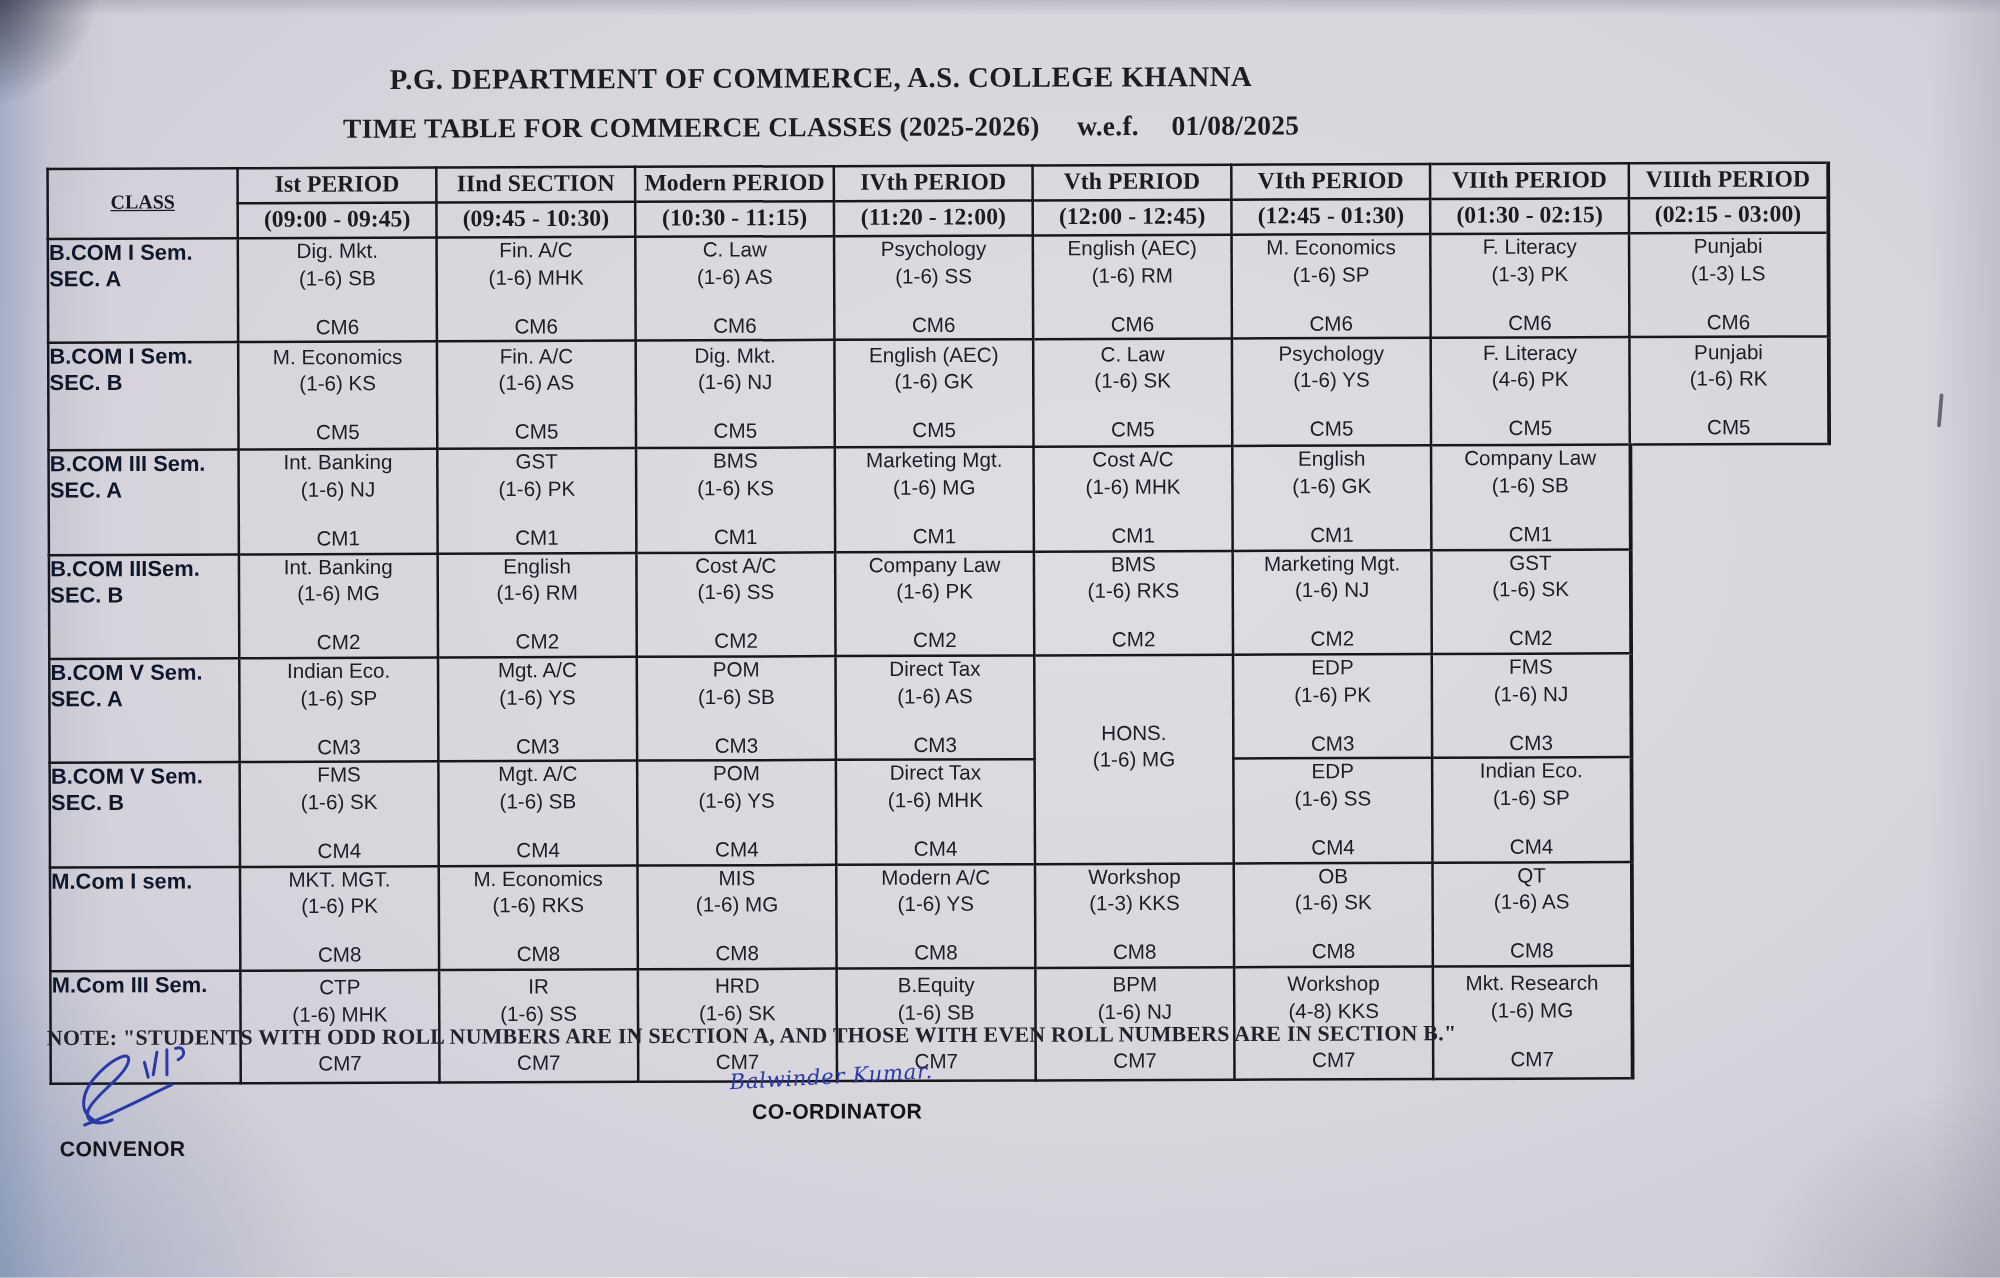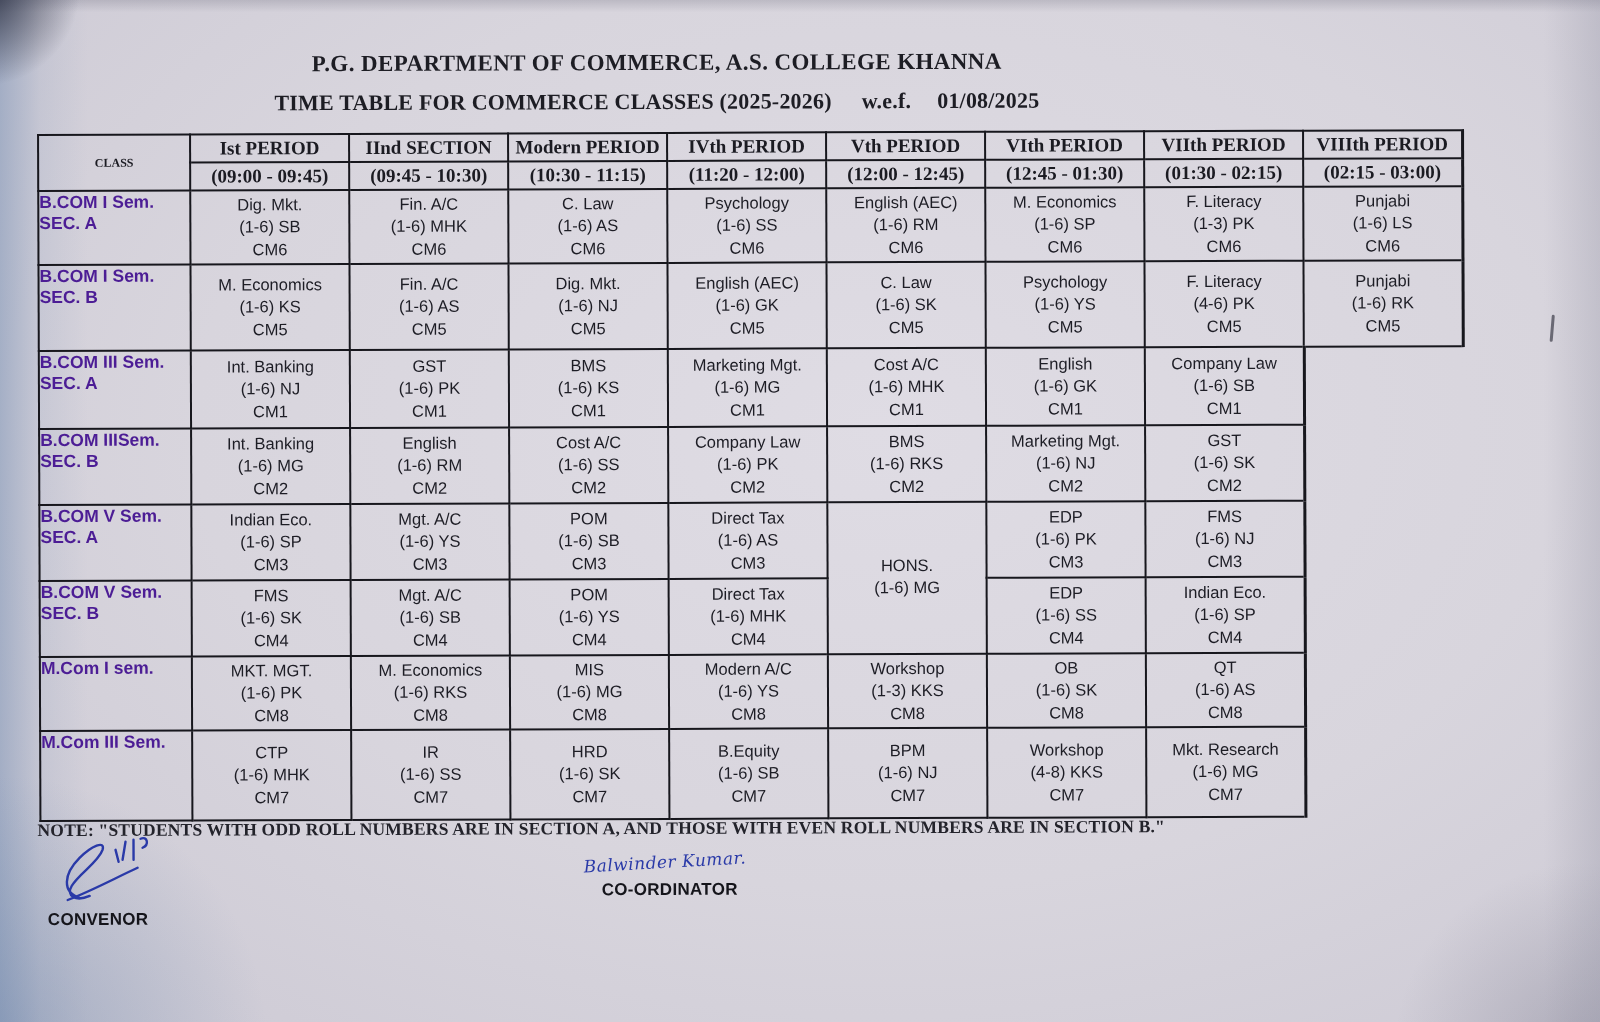--- a/index.html
+++ b/index.html
@@ -26,33 +26,33 @@
 
   table#timetable{
     position:absolute;left:38px;top:132px;
     border-collapse:collapse;table-layout:fixed;
     color:#1d1d24;
   }
   #timetable th,#timetable td{border:2px solid #17171d;padding:0;}
   #timetable td.ghost{border:0 none;background:transparent;}
   thead th{font:bold 19px "Liberation Serif",serif;height:26px;color:#1b1b22;}
   thead tr:first-child th{border-top-width:3px;}
-  .class-h{border-left-width:3px;font-size:12px;}
+  .class-h{border-left-width:3px;font-size:16px;text-decoration:underline;}
   .b-right{border-right-width:3px !important;}
   tbody th.class-cell{
     border-left-width:3px;text-align:left;vertical-align:top;
-    font:700 17.5px "Liberation Sans",sans-serif;padding:5px 2px 0 6px;color:#4c1d95;
+    font:700 17.5px "Liberation Sans",sans-serif;padding:5px 2px 0 6px;color:#0f172a;
   }
   tbody th.class-cell .l2{margin-top:0;}
   tbody td{
     text-align:center;vertical-align:middle;
     font:16.5px "Liberation Sans",sans-serif;color:#1d1d25;
   }
   .subj,.grp{line-height:1.32;}
-  .room{margin-top:3px;line-height:1.2;}
+  .room{margin-top:18px;line-height:1.2;}
   tbody tr{height:76px;}
   tbody tr:nth-child(1){height:74px;}
   tbody tr:nth-child(2){height:86px;}
   tbody tr:nth-child(3){height:78px;}
   tbody tr:nth-child(7){height:74px;}
   tbody tr:last-child{height:90px;}
   tbody tr:last-child th,tbody tr:last-child td:not(.ghost){border-bottom-width:3px;}
 
   .note{
     position:absolute;left:36px;top:818px;margin:0;
@@ -161,21 +161,21 @@
             <div class="grp">(1-6) SP</div>
             <div class="room">CM6</div>
           </td>
           <td>
             <div class="subj">F. Literacy</div>
             <div class="grp">(1-3) PK</div>
             <div class="room">CM6</div>
           </td>
           <td class="b-right">
             <div class="subj">Punjabi</div>
-            <div class="grp">(1-6) LS</div>
+            <div class="grp">(1-3) LS</div>
             <div class="room">CM6</div>
           </td>
         </tr>
         <tr>
           <th class="class-cell">
             <div class="l1">B.COM I Sem.</div>
             <div class="l2">SEC. B</div>
           </th>
           <td>
             <div class="subj">M. Economics</div>

